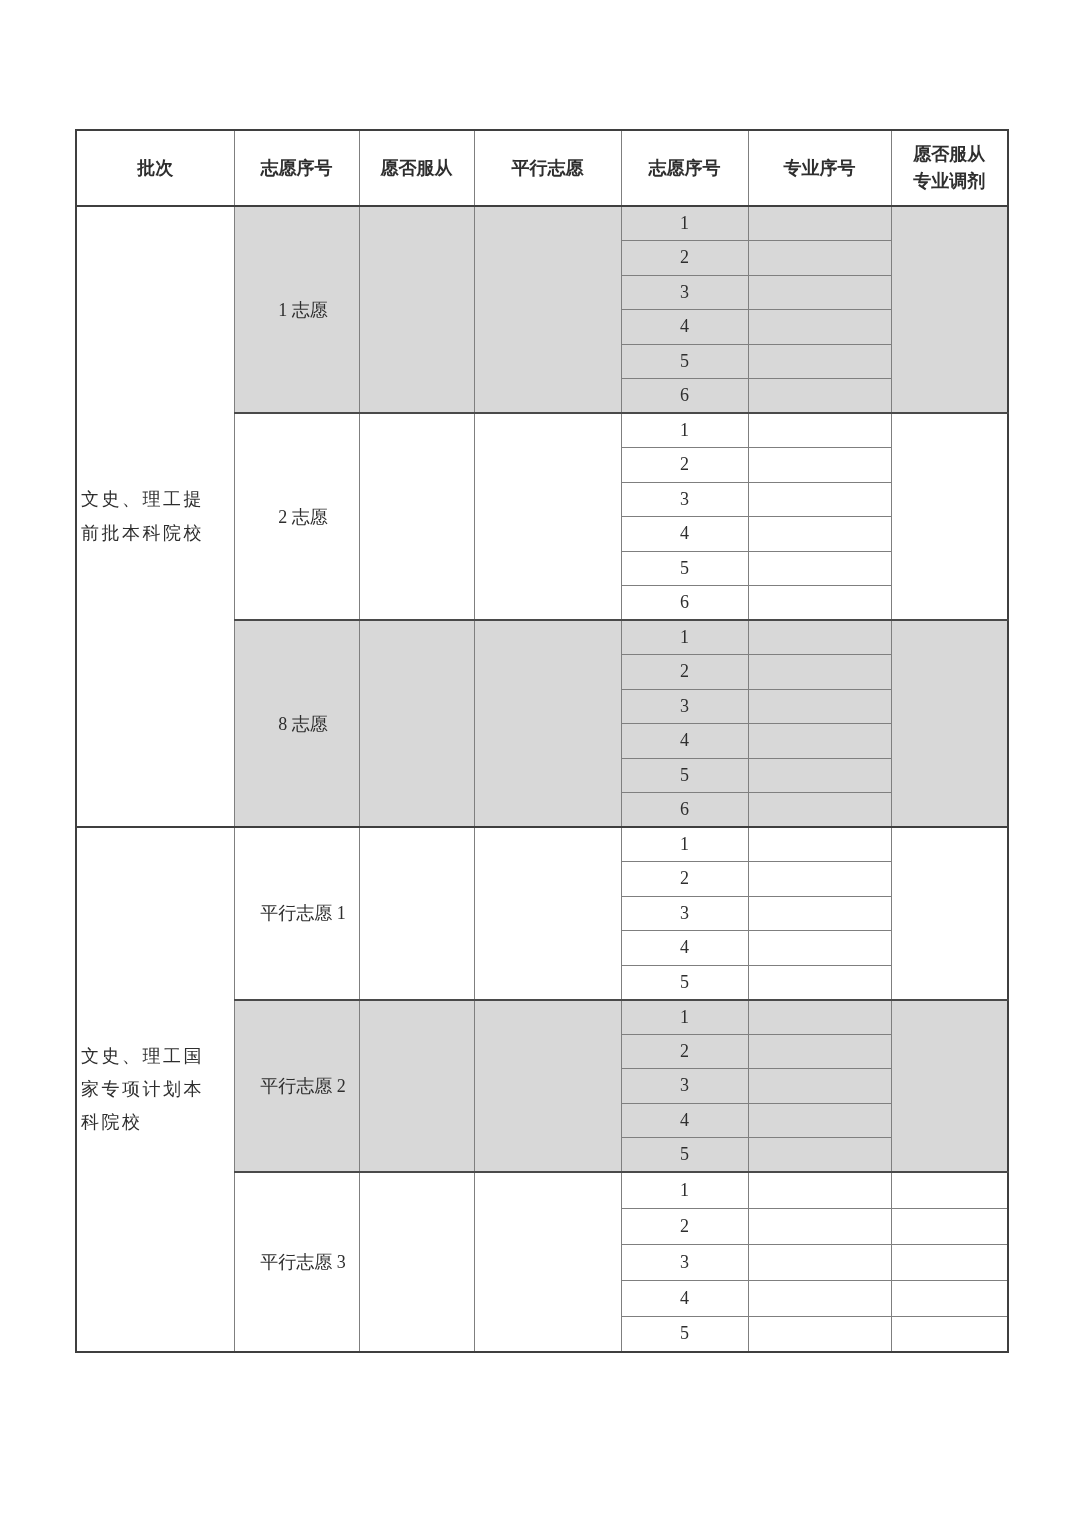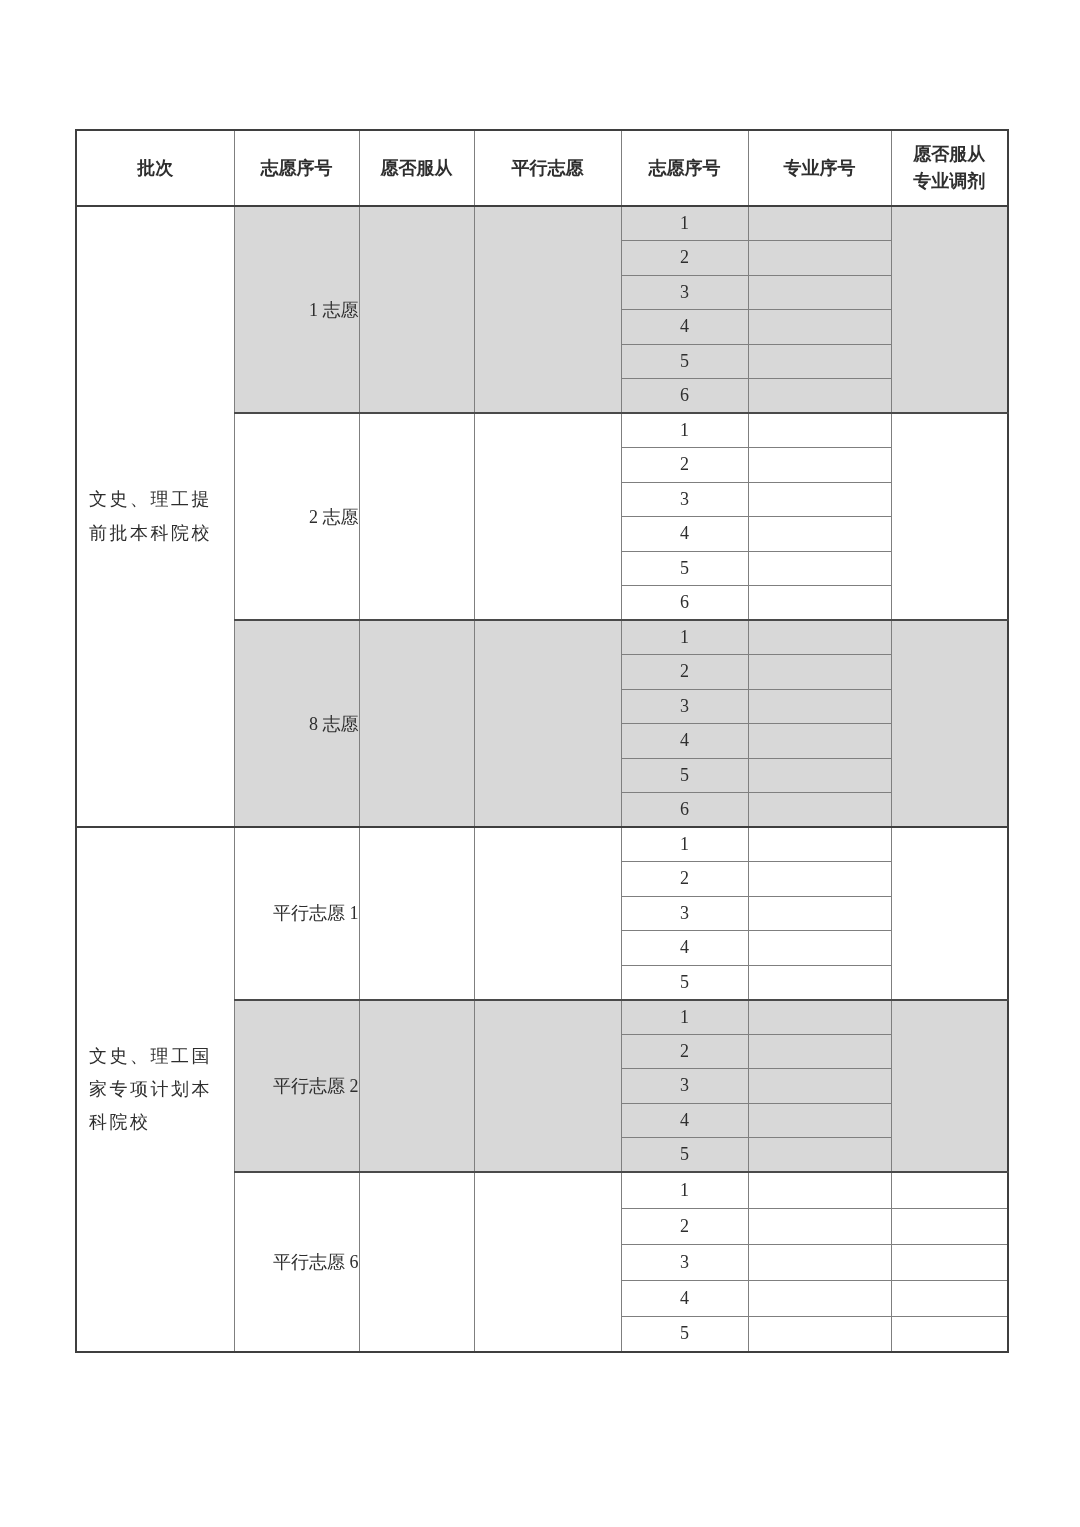--- a/index.html
+++ b/index.html
@@ -37,30 +37,30 @@
     line-height: 1.5;
     border-bottom: 2px solid #3f3f3f;
     background: #ffffff;
   }
   tr.block-start td { border-top: 2px solid #4a4a4a; }
   tr.group-start td { border-top: 2px solid #3f3f3f; }
   td.shaded { background: #d8d8d8; }
   td.batch-cell {
     background: #ffffff;
     text-align: left;
-    padding: 0 12px;
+    padding: 0 4px;
   }
   .batch-text {
     white-space: pre-line;
     line-height: 1.85;
     letter-spacing: 2.5px;
     font-size: 18px;
   }
   td.vol-label-cell {
-    text-align: right;
+    text-align: center;
     padding-left: 13px;
   }
   td.major-no-cell { font-size: 18px; }
 </style>
 </head>
 <body>
 
 <div class="page">
   <table class="form" id="form-table">
       <colgroup>
@@ -220,21 +220,21 @@
         </tr>
         <tr style="height: 34.5px;">
           <td class="major-no-cell shaded">4</td>
           <td class="shaded"></td>
         </tr>
         <tr style="height: 34.5px;">
           <td class="major-no-cell shaded">5</td>
           <td class="shaded"></td>
         </tr>
         <tr class="block-start" style="height: 36px;">
-          <td rowspan="5" class="vol-label-cell">平行志愿 6</td>
+          <td rowspan="5" class="vol-label-cell">平行志愿 3</td>
           <td rowspan="5" class=""></td>
           <td rowspan="5" class=""></td>
           <td class="major-no-cell">1</td>
           <td class=""></td>
           <td class=""></td>
         </tr>
         <tr style="height: 36px;">
           <td class="major-no-cell">2</td>
           <td class=""></td>
           <td class=""></td>

